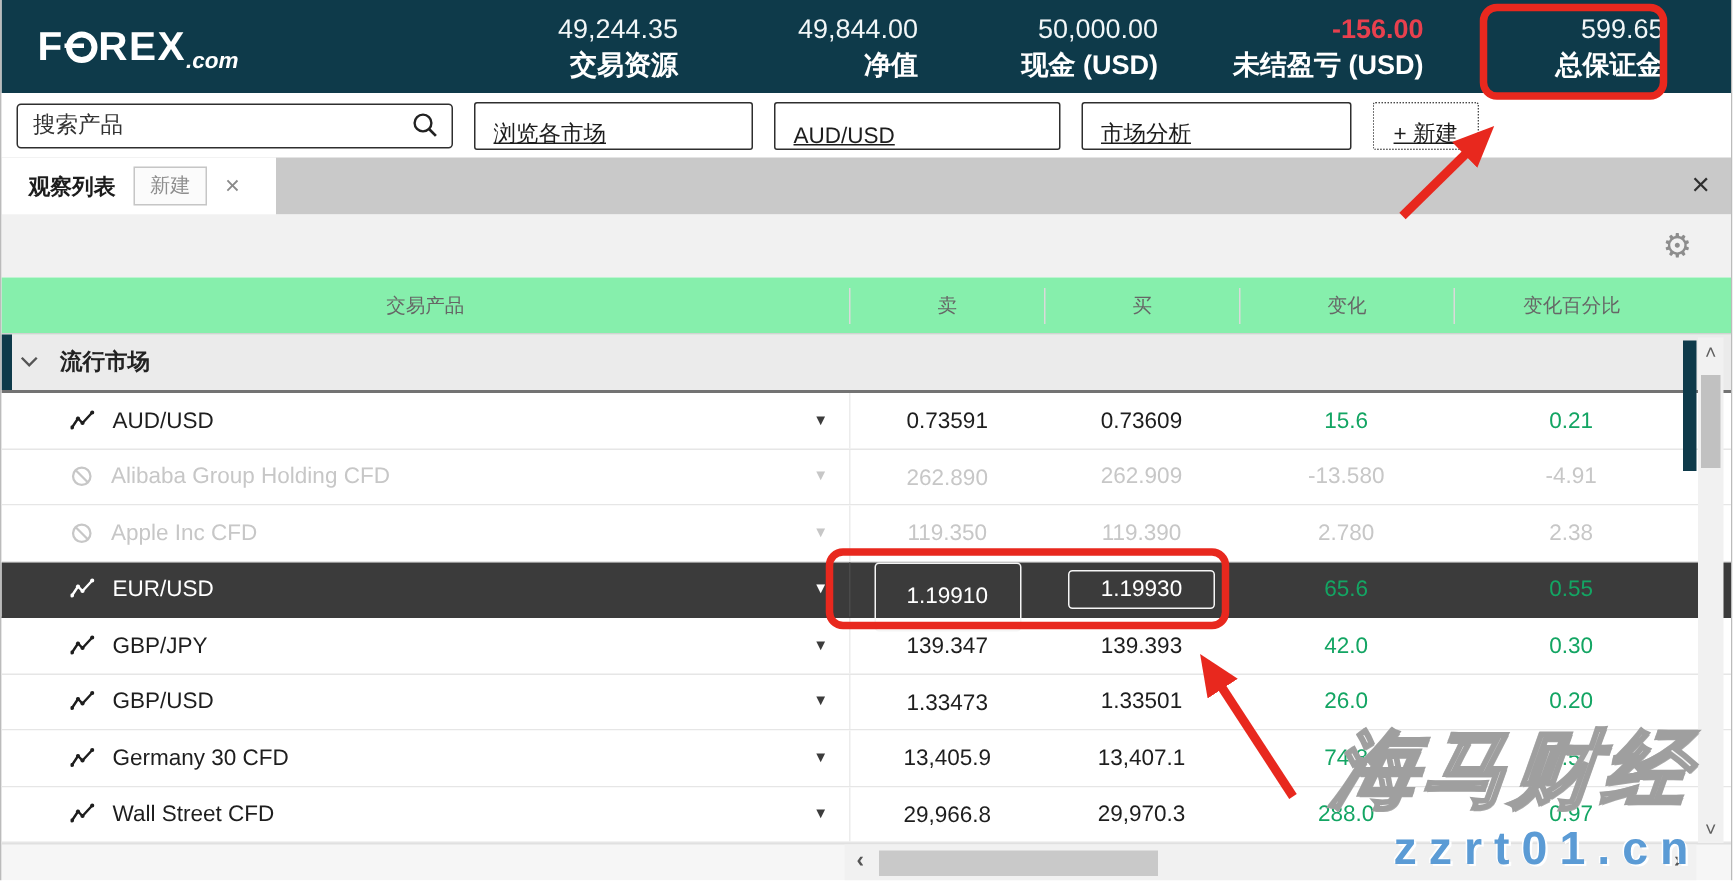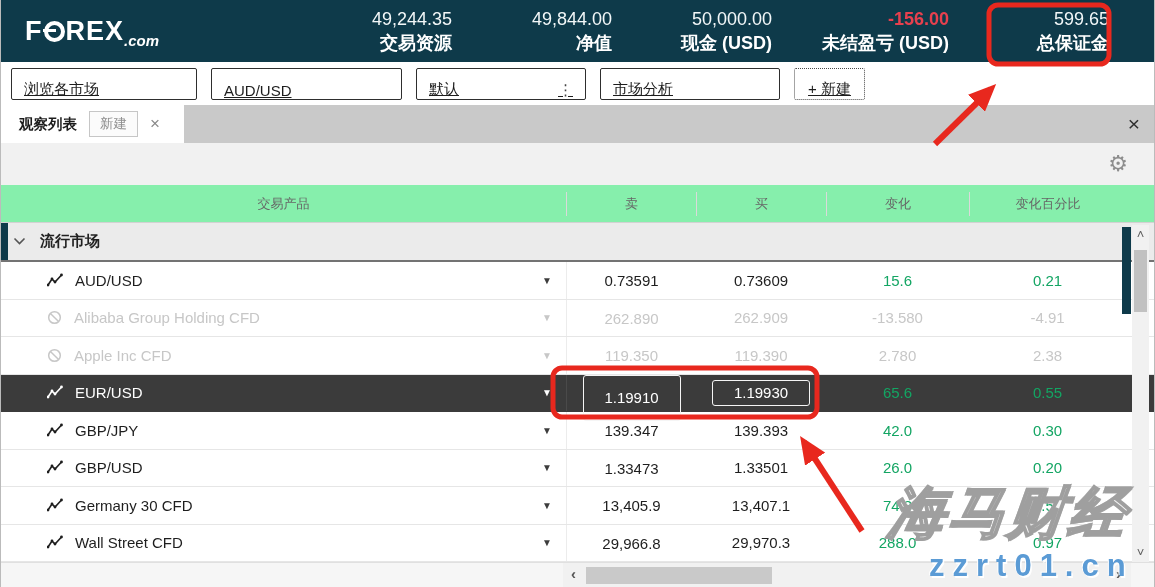--- a/index.html
+++ b/index.html
@@ -120,29 +120,34 @@
         <div class="stat-label">未结盈亏 (USD)</div>
       </div>
       <div class="stat">
         <div class="stat-value">599.65</div>
         <div class="stat-label">总保证金</div>
       </div>
     </div>
   </div>
 
   <div class="toolbar">
+    <div class="searchbox">
+      <input type="text" placeholder="搜索产品" style="">
+      <span style="display:flex;">
+        <svg width="19" height="19" viewBox="0 0 19 19">
+            <circle cx="8" cy="8" r="5.6" fill="none" stroke="#222" stroke-width="1.6"></circle>
+            <line x1="12.2" y1="12.2" x2="16.6" y2="16.6" stroke="#222" stroke-width="1.8"></line>
+          </svg>
+      </span>
+    </div>
     <div class="tbox tbox-browse">
       <span>浏览各市场</span>
     </div>
     <div class="tbox tbox-inst">
       <span>AUD/USD</span>
-    </div>
-    <div class="tbox tbox-layout">
-      <span>默认</span>
-      <span class="dots">⋮</span>
     </div>
     <div class="tbox tbox-analysis">
       <span>市场分析</span>
     </div>
     <div class="tbox tbox-new">
       <span>+ 新建</span>
     </div>
   </div>
 
   <div class="tabstrip">

